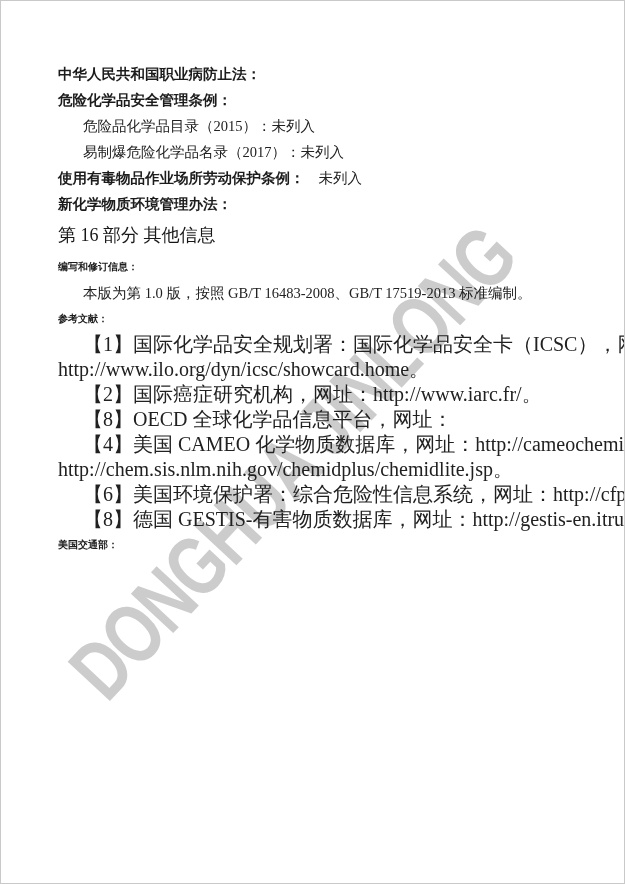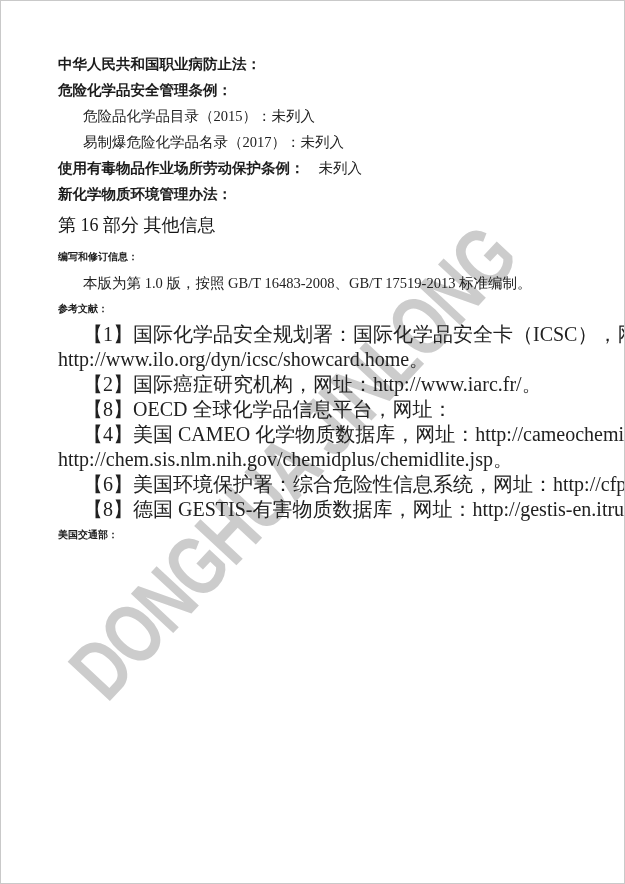--- a/index.html
+++ b/index.html
@@ -25,21 +25,21 @@
     letter-spacing: -2px;
     white-space: nowrap;
     color: rgba(128, 128, 128, 0.40);
     z-index: 0;
     pointer-events: none;
   }
   .content {
     position: absolute;
     left: 57px;
     right: 54px;
-    top: 50px;
+    top: 60px;
     z-index: 1;
   }
   .line {
     font-size: 14.5px;
     line-height: 26px;
     white-space: nowrap;
   }
   .ref-line {
     font-size: 20px;
     line-height: 25px;

